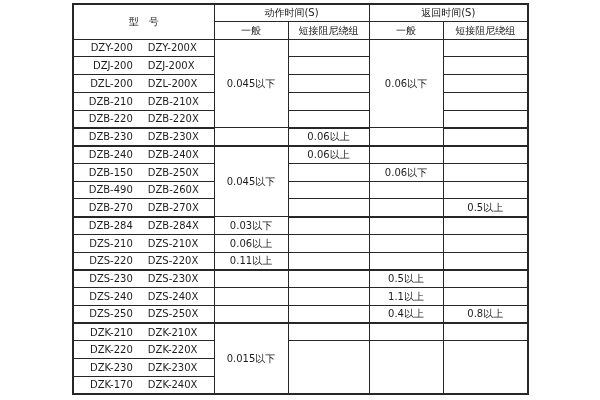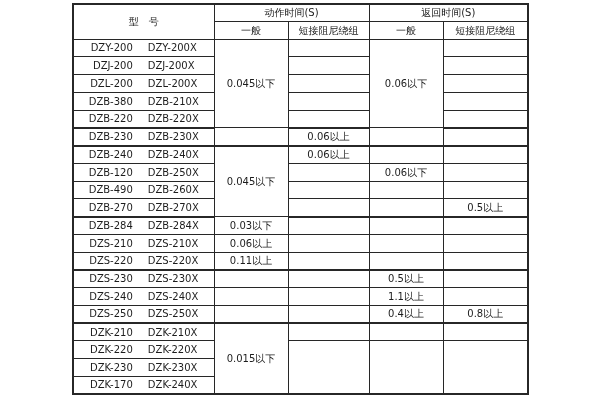--- a/index.html
+++ b/index.html
@@ -84,21 +84,21 @@
               <span>DZL-200</span>
               <span>DZL-200X</span>
             </div>
           </td>
           <td></td>
           <td></td>
         </tr>
         <tr>
           <td>
             <div class="pair">
-              <span>DZB-380</span>
+              <span>DZB-210</span>
               <span>DZB-210X</span>
             </div>
           </td>
           <td></td>
           <td></td>
         </tr>
         <tr class="group-end">
           <td>
             <div class="pair">
               <span>DZB-220</span>
@@ -128,21 +128,21 @@
             </div>
           </td>
           <td rowspan="4">0.045以下</td>
           <td>0.06以上</td>
           <td></td>
           <td></td>
         </tr>
         <tr>
           <td>
             <div class="pair">
-              <span>DZB-120</span>
+              <span>DZB-150</span>
               <span>DZB-250X</span>
             </div>
           </td>
           <td></td>
           <td>0.06以下</td>
           <td></td>
         </tr>
         <tr>
           <td>
             <div class="pair">

